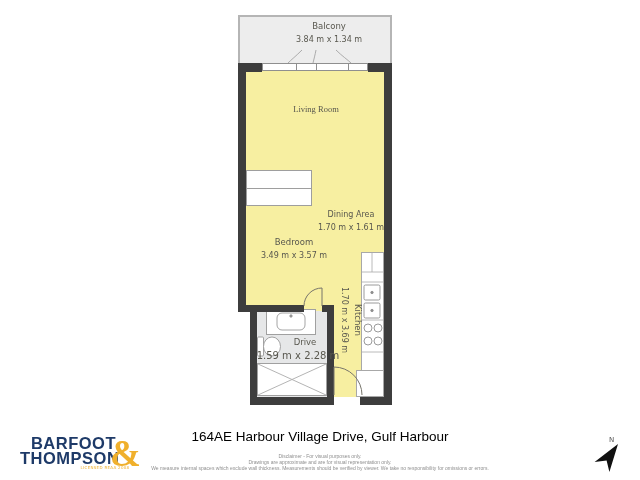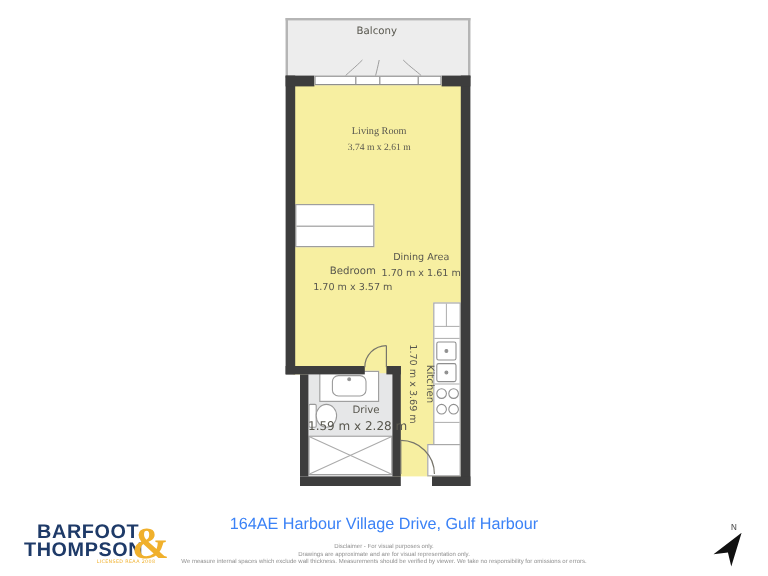--- a/index.html
+++ b/index.html
@@ -35,30 +35,30 @@
   .wardrobe { left:246px; top:170px; width:66px; height:36px; background:#fff; border:1px solid #9E9E9E; }
   .wardrobe i { position:absolute; left:0; top:17px; width:100%; height:1px; background:#9E9E9E; }
   .counter { left:361px; top:252px; width:23px; height:120px; background:#fff; border:1px solid #A8A8A8; }
   .counter-bottom { left:356px; top:370px; width:28px; height:27px; background:#fff; border:1px solid #A8A8A8; }
   .vanity { left:266px; top:309px; width:50px; height:26px; background:#fff; border:1px solid #A0A0A0; }
   .xbox { left:257px; top:363px; width:70px; height:33px; background:#fff; border:1px solid #A0A0A0; }
 
   
   .lbl { position:absolute; color:#58574E; font-size:8.5px; line-height:13px; text-align:center; }
   .lbl .dims { font-size:8px; }
-  .balcony-lbl { left:223px; top:20px; width:182px; }
+  .balcony-lbl { left:238px; top:20px; width:182px; }
   .living-lbl { left:246px; top:103px; width:140px;font-family:Liberation Serif, serif; }
   .dining-lbl { left:312px; top:208px; width:78px; font-size:8px; }
-  .bedroom-lbl { left:246px; top:220px; width:96px; }
+  .bedroom-lbl { left:246px; top:236px; width:96px; }
   .kitchen-lbl { left:299px; top:307px; width:104px; height:26px; transform:rotate(90deg); }
   .bath-name { left:283px; top:336px; width:44px; }
   .bath-dims { left:252px; top:349px; width:92px; font-size:10px; }
 
   
-  .address { left:0; top:429px; width:640px; text-align:center; color:#3b82f6;
+  .address { left:0; top:429px; width:640px; text-align:center; color:#000000;
              font-family:"Liberation Sans", sans-serif; font-size:13.5px; }
   .disclaimer { left:0; top:453px; width:640px; text-align:center; color:#8F8F8F;
                 font-size:5px; line-height:6px; font-family:"Liberation Sans", sans-serif; }
 
   
   .logo { left:20px; top:436px; width:130px; height:38px; }
   .logo-text { position:absolute; left:0; top:0; width:96px; text-align:right;
                color:#1E3A68; font-weight:bold; font-size:16.5px; line-height:14.5px;
                letter-spacing:.5px; font-family:"Liberation Sans", sans-serif; }
   .logo-amp { position:absolute; left:90px; top:-4px; color:#F0B02C; font-weight:bold;
@@ -155,32 +155,32 @@
     </g>
 
     <g>
       <text x="609" y="442" font-size="7" fill="#555" font-family="DejaVu Sans, sans-serif">N</text>
       <polygon points="618,444 609.4,472.1 606.6,460.4 594.6,461.9" fill="#111"></polygon>
     </g>
   </svg>
 
   <div class="lbl balcony-lbl">
     <div>Balcony</div>
+    <div class="dims">3.84 m x 1.34 m</div>
   </div>
   <div class="lbl living-lbl">
     <div>Living Room</div>
-    <div class="dims">3.74 m x 2.61 m</div>
   </div>
   <div class="lbl dining-lbl">
     <div>Dining Area</div>
     <div class="dims">1.70 m x 1.61 m</div>
   </div>
   <div class="lbl bedroom-lbl">
     <div>Bedroom</div>
-    <div class="dims">1.70 m x 3.57 m</div>
+    <div class="dims">3.49 m x 3.57 m</div>
   </div>
   <div class="lbl kitchen-lbl">
     <div>Kitchen</div>
     <div class="dims">1.70 m x 3.69 m</div>
   </div>
   <div class="lbl bath-name">Drive</div>
   <div class="lbl bath-dims dims">1.59 m x 2.28 m</div>
 
   <div class="abs address">164AE Harbour Village Drive, Gulf Harbour</div>
   <div class="abs disclaimer">

